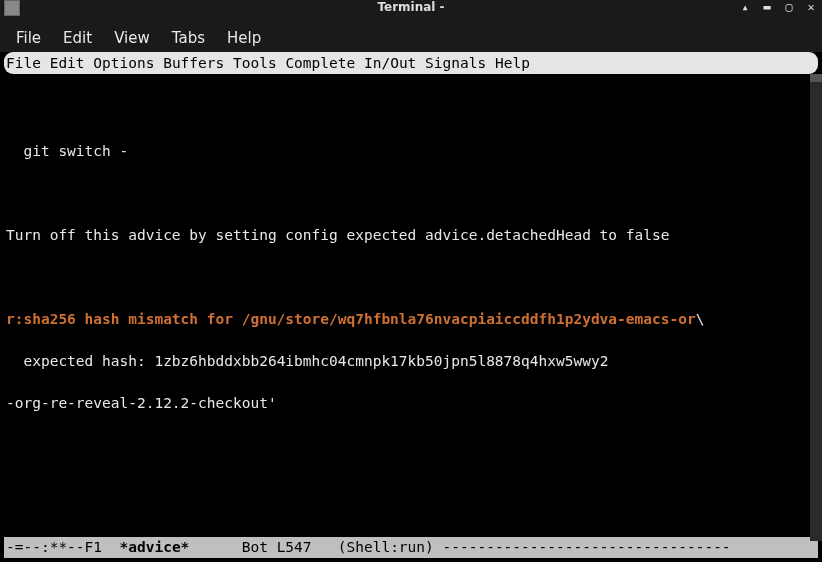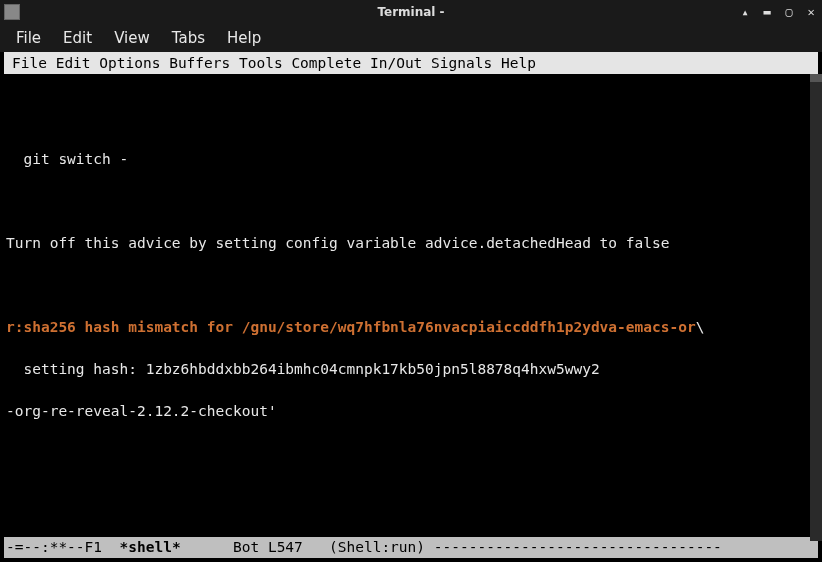--- a/index.html
+++ b/index.html
@@ -11,21 +11,20 @@
       font-family: "DejaVu Sans Mono", "Liberation Mono", monospace;
       background: #1a1a1a;
       width: 822px;
       height: 562px;
       overflow: hidden;
     }
     .titlebar {
       height: 24px;
       background: #1a1a1a;
       display: flex;
-      align-items: center;
       padding: 0 4px;
       position: relative;
     }
     .titlebar-icon {
       width: 16px;
       height: 16px;
       background: #888;
       margin-right: 6px;
       border: 1px solid #666;
       display: inline-block;
@@ -74,36 +73,37 @@
       background: #000;
       height: calc(100% - 52px);
       padding: 0 4px 4px 4px;
       position: relative;
     }
     .emacs-menubar {
       background: #e5e5e5;
       color: #000;
       font-size: 14.5px;
       font-family: "DejaVu Sans Mono", monospace;
-      padding: 2px 8px;
+      padding: 2px 2px;
       white-space: pre;
       height: 22px;
       line-height: 18px;
+      border-radius: 9px;
     }
     .emacs-menu-item {
       display: inline;
       cursor: pointer;
     }
     .terminal-content {
       font-size: 14.5px;
       line-height: 21px;
       white-space: pre-wrap;
       word-break: break-all;
       color: #e8e8e8;
-      padding: 12px 2px;
+      padding: 4px 2px;
       height: calc(100% - 22px - 21px);
       position: relative;
     }
     .scrollbar-track {
       position: absolute;
       right: 0;
       top: 22px;
       bottom: 21px;
       width: 12px;
       background: #2a2a2a;
@@ -160,34 +160,34 @@
   <span class="menubar-item">Help</span>
 </div>
 
 <div class="terminal-area">
   <div class="emacs-menubar"><span class="emacs-menu-item">File</span> <span class="emacs-menu-item">Edit</span> <span class="emacs-menu-item">Options</span> <span class="emacs-menu-item">Buffers</span> <span class="emacs-menu-item">Tools</span> <span class="emacs-menu-item">Complete</span> <span class="emacs-menu-item">In/Out</span> <span class="emacs-menu-item">Signals</span> <span class="emacs-menu-item">Help</span></div>
 
   <div class="terminal-content">
 <div class="line"></div>
 <div class="line">  git switch -</div>
 <div class="line"></div>
-<div class="line">Turn off this advice by setting config variable advice.detachedHead to false</div>
+<div class="line">Turn off this advice by setting config expected advice.detachedHead to false</div>
 <div class="line"></div>
 <div class="line"><span class="highlight">r:sha256 hash mismatch for /gnu/store/wq7hfbnla76nvacpiaiccddfh1p2ydva-emacs-or</span><span>\</span></div>
-<div class="line">  setting hash: 1zbz6hbddxbb264ibmhc04cmnpk17kb50jpn5l8878q4hxw5wwy2</div>
+<div class="line">  expected hash: 1zbz6hbddxbb264ibmhc04cmnpk17kb50jpn5l8878q4hxw5wwy2</div>
 <div class="line">-org-re-reveal-2.12.2-checkout'</div>
 
 
 
 
 
 
 
 
 
   </div>
 
-  <div class="modeline"><span>-=--:**--F1  </span><span class="bold">*shell*</span><span>      Bot L547   (Shell:run) ---------------------------------</span></div>
+  <div class="modeline"><span>-=--:**--F1  </span><span class="bold">*advice*</span><span>      Bot L547   (Shell:run) ---------------------------------</span></div>
 
   <div class="scrollbar-track">
     <div class="scrollbar-thumb"></div>
   </div>
 </div>
 
 </body></html>

